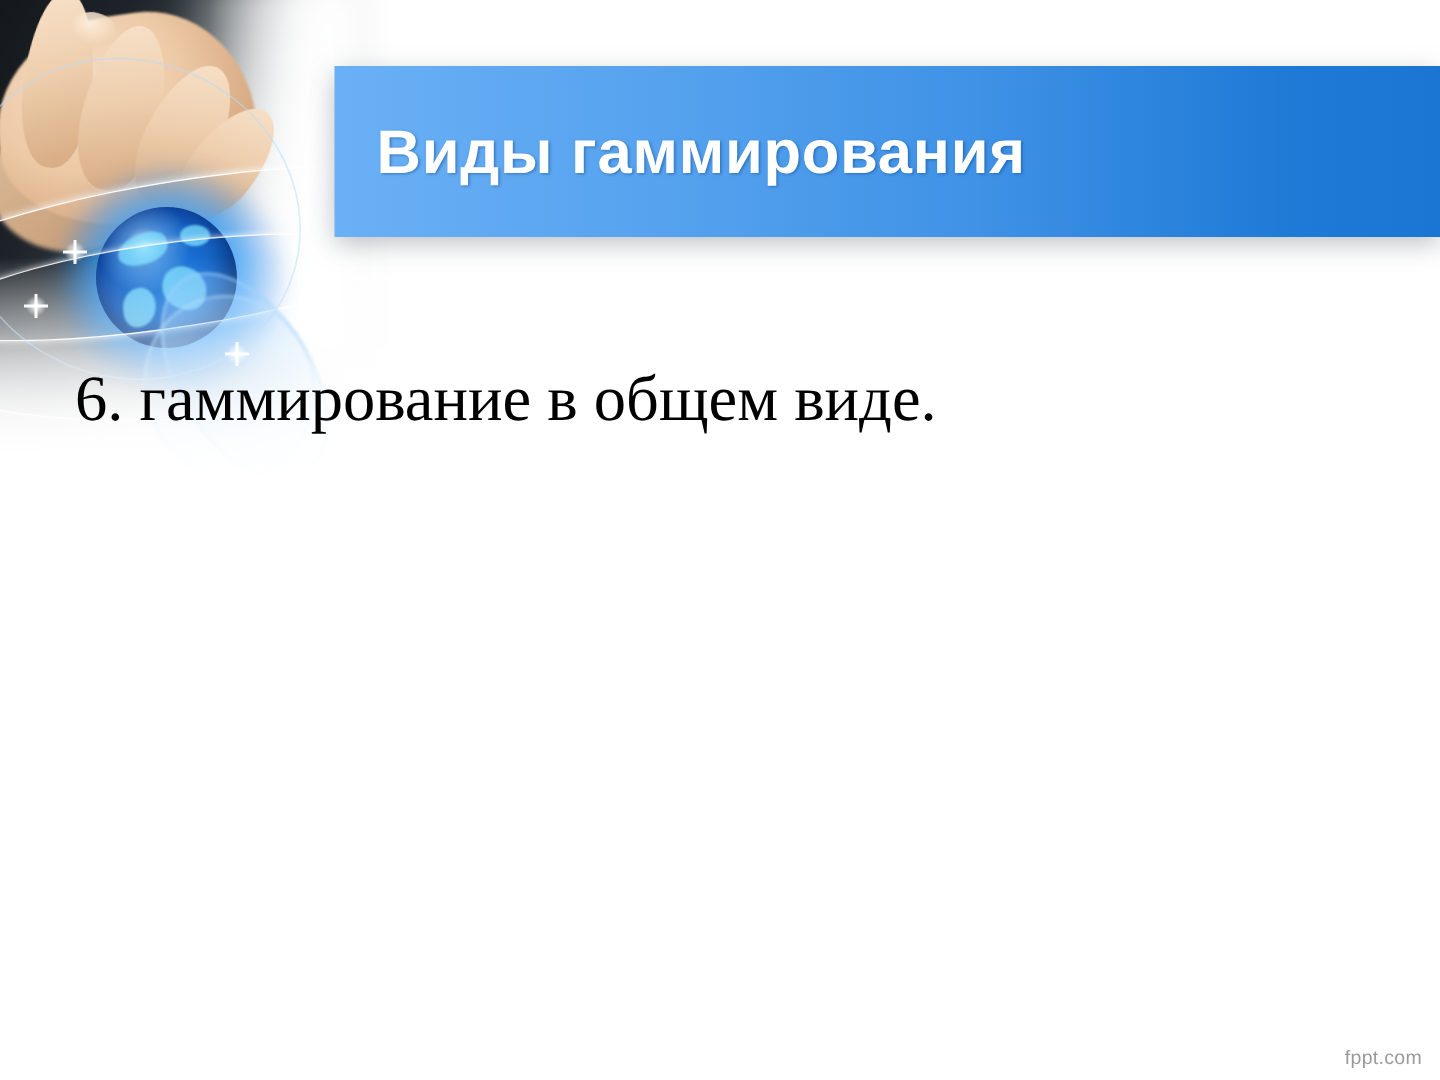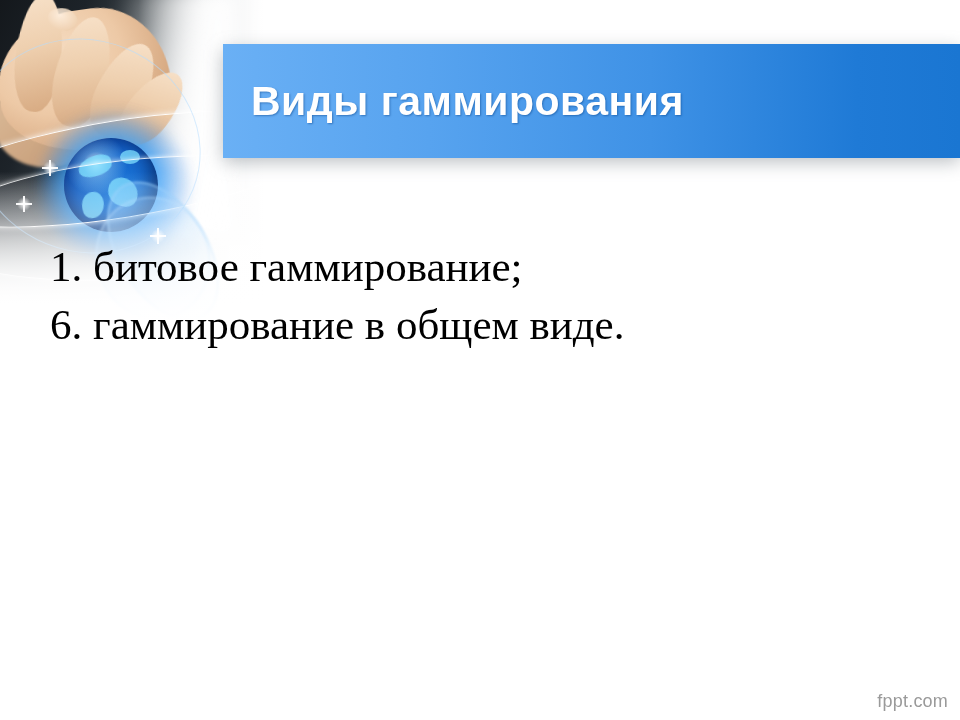--- a/index.html
+++ b/index.html
@@ -255,21 +255,21 @@
     white-space: nowrap;
   }
 
   
   .watermark {
     position: absolute;
     right: 12px;
     bottom: 8px;
     color: #9a9a9a;
     font-family: "Liberation Sans", sans-serif;
-    font-size: 18px;
+    font-size: 13px;
     letter-spacing: 0.2px;
   }
 </style>
 </head>
 <body>
 
 <div class="slide">
 
   <div class="decor">
     <div class="decor-bg"></div>
@@ -306,19 +306,18 @@
 
     <div class="decor-fade"></div>
   </div>
 
   <div class="title-shadow"></div>
   <div class="title-bar">
     <div class="title-text">Виды гаммирования</div>
   </div>
 
   <div class="body-list">
-    <div class="body-line">1. битовое гаммирование;</div>
     <div class="body-line">6. гаммирование в общем виде.</div>
   </div>
 
   <div class="watermark">fppt.com</div>
 
 </div>
 
 </body></html>

